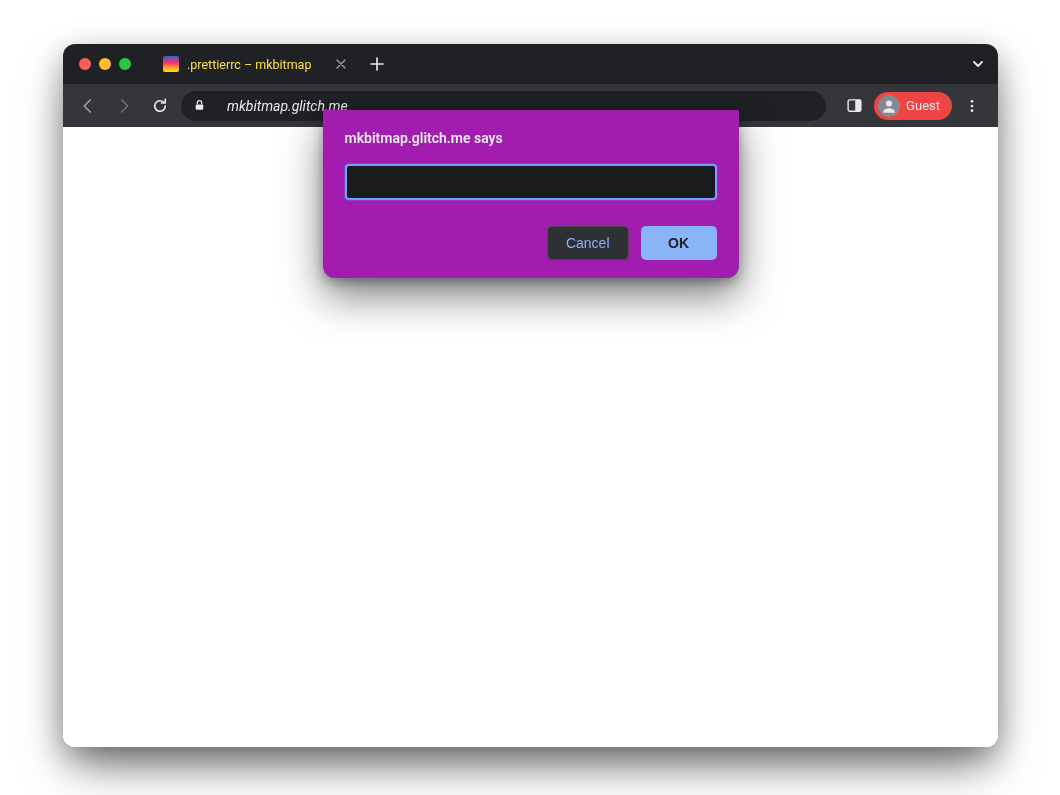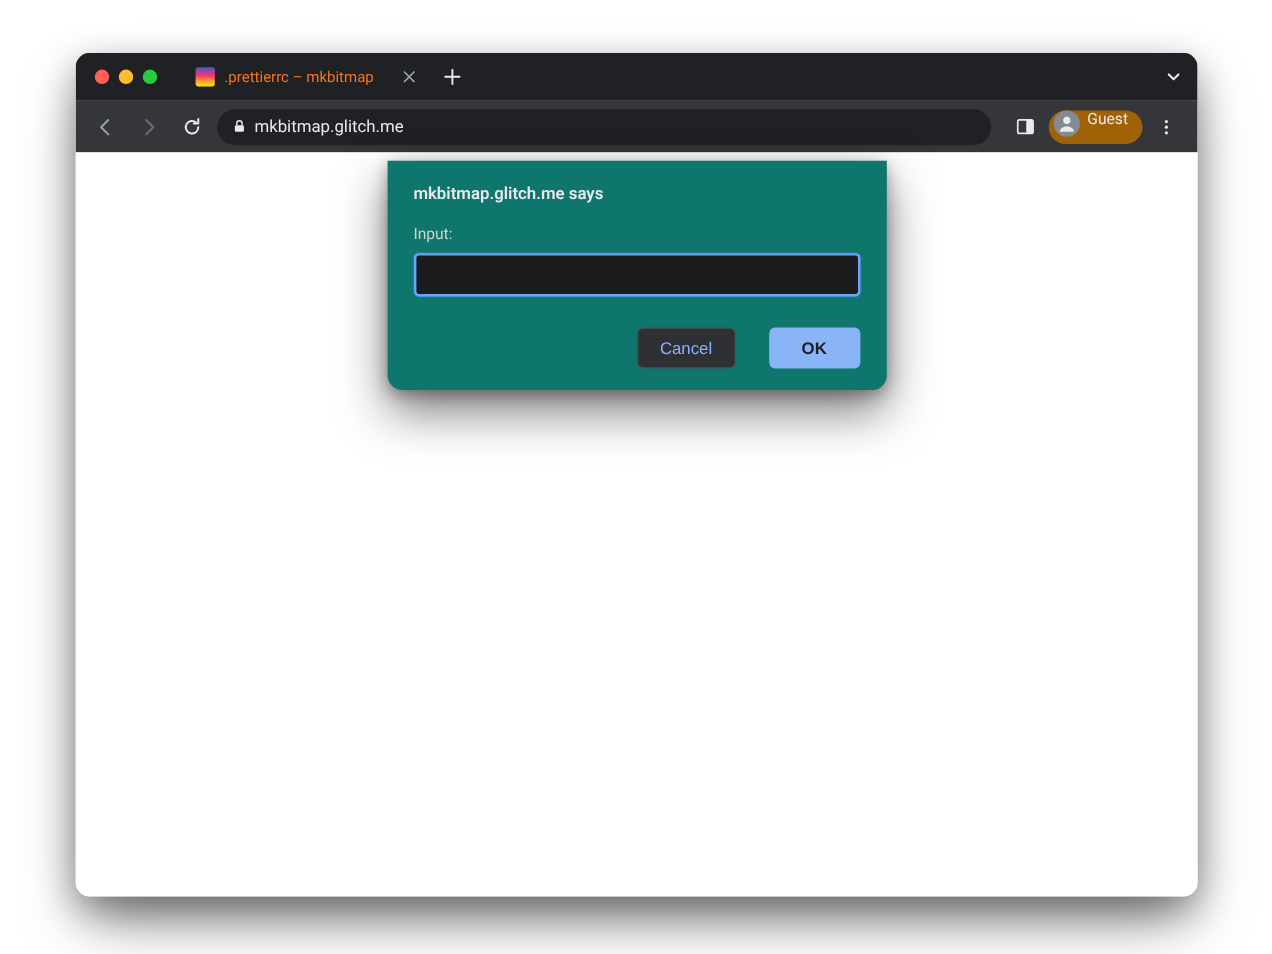--- a/index.html
+++ b/index.html
@@ -45,21 +45,21 @@
     height: 100%;
     flex: 1;
   }
   .tab {
     display: flex;
     align-items: center;
     gap: 8px;
     padding: 0 12px;
     min-width: 210px;
     max-width: 230px;
-    color: #f97316;
+    color: #fde047;
     font-size: 12.5px;
     position: relative;
     cursor: default;
   }
   .tab.active {
     background: #35363a;
     border-radius: 10px 10px 0 0;
   }
   .tab .favicon {
     width: 16px; height: 16px; display: flex; align-items: center; justify-content: center;
@@ -91,52 +91,53 @@
   }
   .navbtn.enabled { color:#e8eaed; }
   .omnibox {
     flex: 1;
     height: 30px;
     background: #202124;
     border-radius: 15px;
     display:flex;
     align-items:center;
     padding: 0 12px;
-    gap: 6px;
+    gap: 21px;
     color:#e8eaed;
     font-size: 14px;
+    font-style: italic;
   }
   .omnibox .lock { color:#9aa0a6; display:flex; }
   .right-controls { display:flex; align-items:center; gap:4px; padding-left:6px;}
   .iconbtn { width:32px; height:32px; display:flex; align-items:center; justify-content:center; color:#e8eaed;}
   .guest-chip {
-    display:flex; align-items:flex-start; gap:6px;
-    background:#a16207;
+    display:flex; align-items:center; gap:6px;
+    background:#ef4444;
     height:28px;
     border-radius:14px;
     padding: 0 12px 0 4px;
     color:#e8eaed;
     font-size:13px;
   }
   .guest-chip .avatar {
     width:22px; height:22px; border-radius:50%; background:#858a90ff;
     display:flex; align-items:center; justify-content:center;
   }
   .content {
     position: absolute;
     top: 83px; left:0; right:0; bottom:0;
     background:#ffffff;
   }
   .prompt-dialog {
     position:absolute;
-    top: 90px;
+    top: 66px;
     left: 50%;
     transform: translateX(-50%);
     width: 416px;
-    background:#0f766e;
+    background:#a21caf;
     border-radius: 0 0 12px 12px;
     box-shadow: 0 18px 40px rgba(0,0,0,0.5), 0 4px 12px rgba(0,0,0,0.3);
     color:#e8eaed;
     padding: 20px 22px 18px 22px;
   }
   .dlg-title {
     font-size: 14px;
     font-weight: 600;
     color:#e8eaed;
     margin-bottom: 18px;
@@ -155,21 +156,21 @@
     outline:none;
     color:#e8eaed;
     font-size:14px;
     padding: 0 10px;
     box-shadow: 0 0 0 1px rgba(110,162,255,0.2);
   }
   .dlg-actions {
     margin-top: 26px;
     display:flex;
     justify-content:flex-end;
-    gap: 28px;
+    gap: 12px;
   }
   .btn {
     height: 34px;
     min-width: 76px;
     padding: 0 18px;
     border-radius: 5px;
     font-size: 14px;
     font-weight: 500;
     display:flex; align-items:center; justify-content:center;
     cursor: pointer;
@@ -283,21 +284,20 @@
             <circle cx="12" cy="19" r="2" fill="#e8eaed"></circle>
           </svg>
       </div>
     </div>
   </div>
 
   <div class="content"></div>
 
   <div class="prompt-dialog">
     <div class="dlg-title">mkbitmap.glitch.me says</div>
-    <div class="dlg-label">Input:</div>
     <input class="dlg-input" type="text" value="" style="">
     <div class="dlg-actions">
       <button class="btn btn-cancel">Cancel</button>
       <button class="btn btn-ok">OK</button>
     </div>
   </div>
 
 </div>
 
 </body></html>

